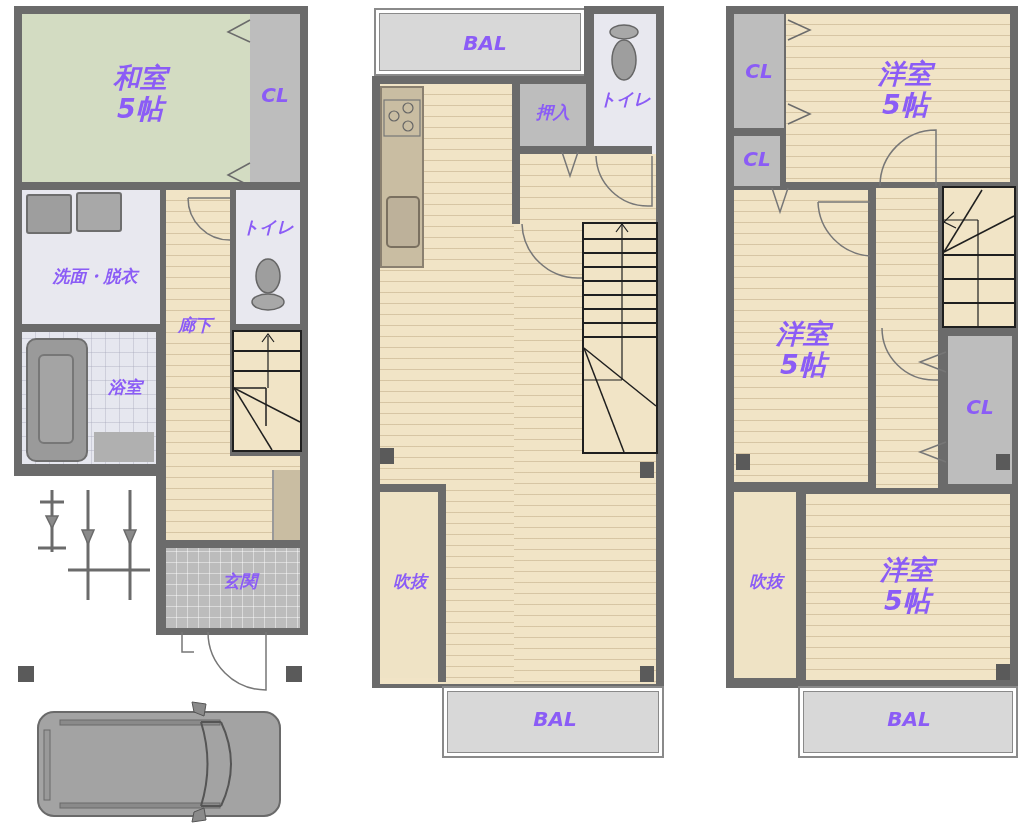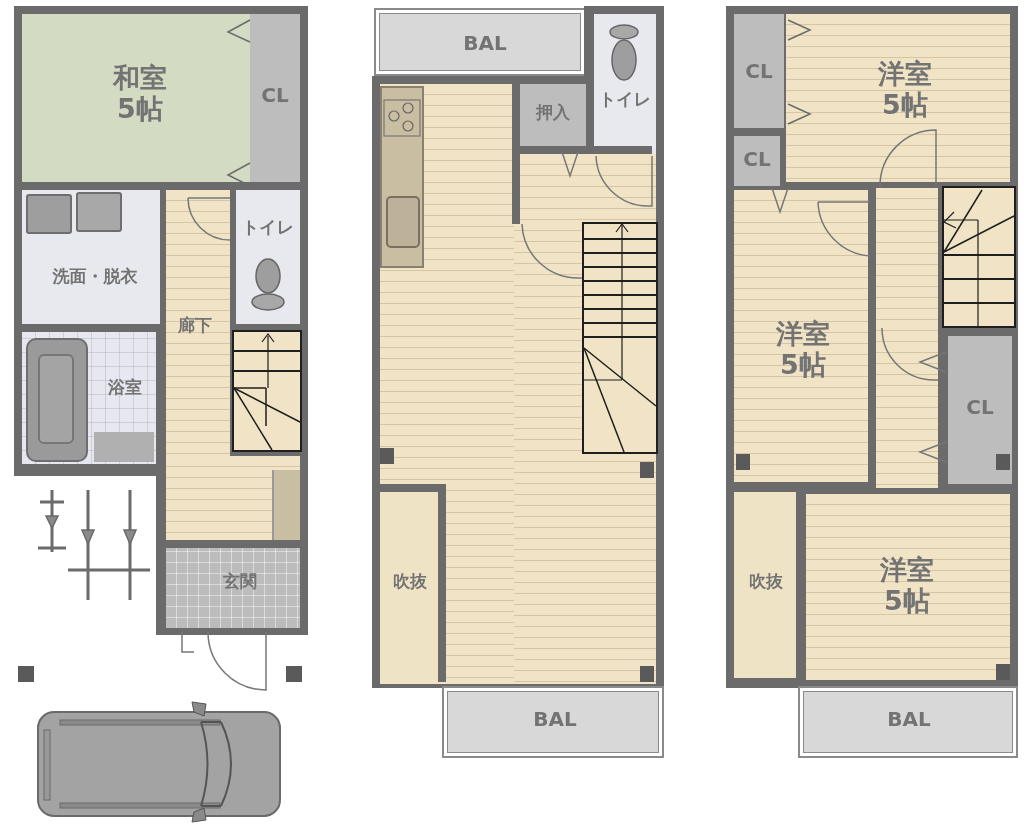--- a/index.html
+++ b/index.html
@@ -12,21 +12,21 @@
   .tatami { background:#d3dcc2; }
   .wet { background-color:#e6e7ef;
          background-image: repeating-linear-gradient(90deg, transparent 0 13px, rgba(160,160,180,0.35) 13px 14px),
                            repeating-linear-gradient(0deg, transparent 0 13px, rgba(160,160,180,0.35) 13px 14px); }
   .closet { background:#bdbdbd; }
   .bal { background:#d8d8d8; border:2px solid #8a8a8a; box-shadow: inset 0 0 0 3px #ffffff, inset 0 0 0 4px #8a8a8a; }
   .genkan { background-color:#bcbcbc;
             background-image: repeating-linear-gradient(90deg, transparent 0 10px, rgba(255,255,255,0.45) 10px 11px),
                               repeating-linear-gradient(0deg, transparent 0 10px, rgba(255,255,255,0.45) 10px 11px); }
   .void { background:#efe3c5; }
-  .label { position:absolute; color:#737373; font-weight:bold; text-align:center; line-height:1.15; white-space:pre-line; }
+  .label { position:absolute; color:#8b5cf6; font-weight:bold; text-align:center; line-height:1.15; white-space:pre-line;font-style:italic; }
   .lbl-big { font-size:27px; }
   .lbl-xl { font-size:38px; letter-spacing:1px; }
   .lbl-md { font-size:20px; }
   .lbl-sm { font-size:17px; }
   .stairs { background:#f1e4c6; border:2px solid #1f1f1f; }
   .stairs .tread { position:absolute; left:0; right:0; height:0; border-top:2px solid #1f1f1f; }
   svg { position:absolute; overflow:visible; }
   .fixture { background:#9e9e9e; border:2px solid #6e6e6e; border-radius:3px; }
   .corner { background:#5a5a5a; }
 </style>

